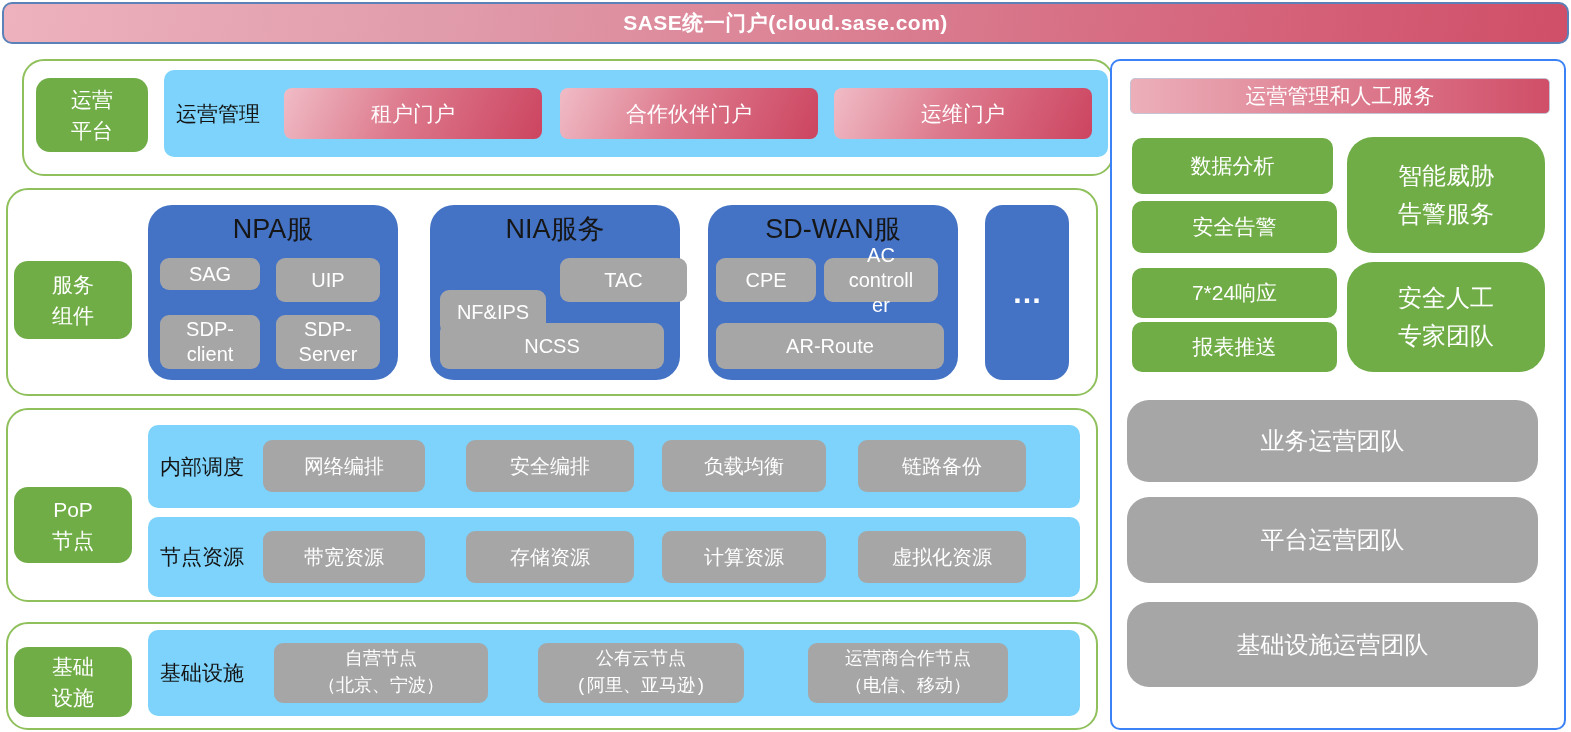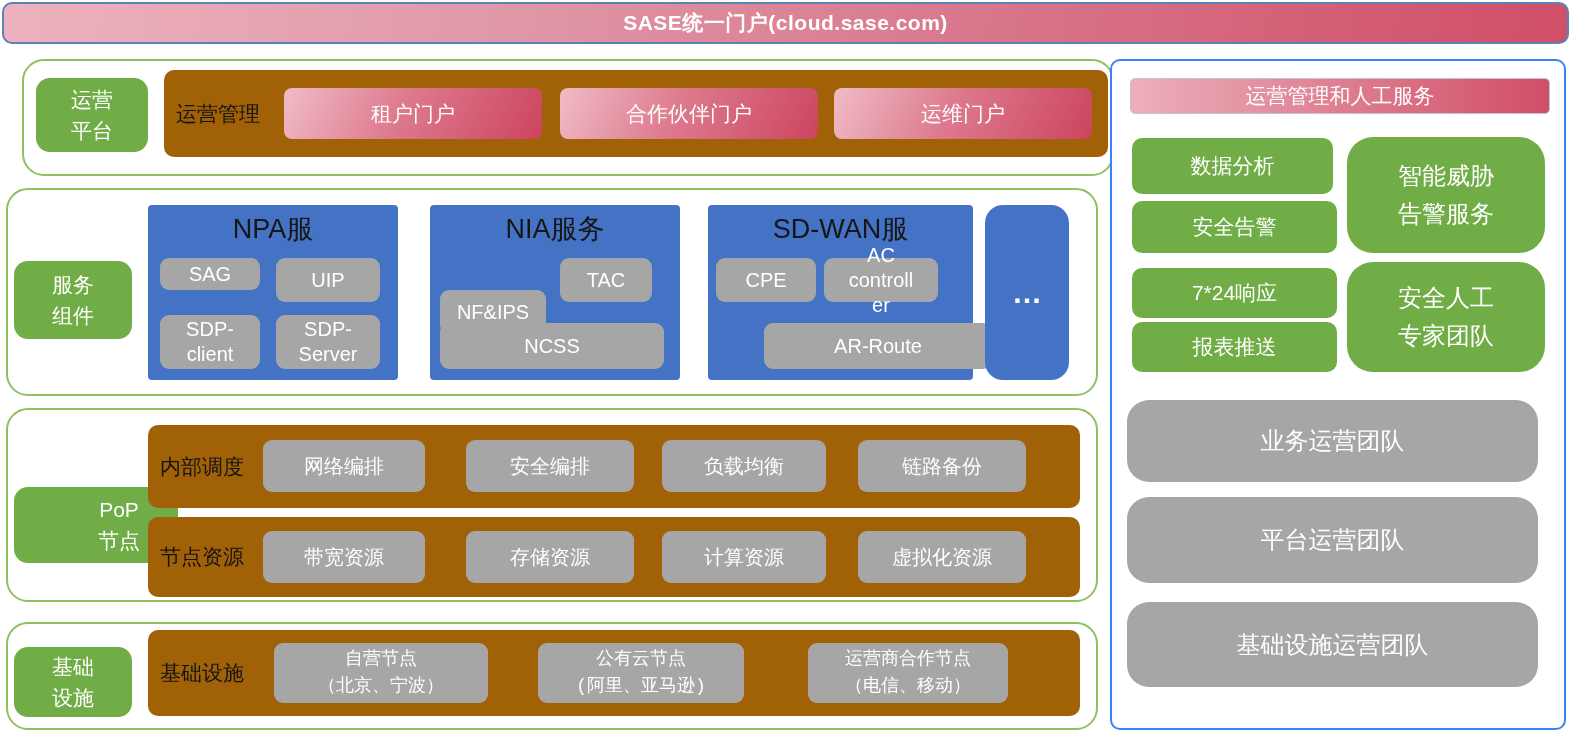--- a/index.html
+++ b/index.html
@@ -17,22 +17,22 @@
   
   .layer { background:#fff; border:2px solid #8fc05c; border-radius:22px; }
   .panel { background:#fff; border:2px solid #3b82f6; border-radius:10px; }
 
   
   .side-label { background:#70ad47; border-radius:14px; color:#fff; font-size:21px;
     line-height:1.5; display:flex; align-items:center; justify-content:center;
     text-align:center; white-space:pre-line; }
 
   
-  .blue-bar { background:#a16207; border-radius:10px; }
-  .blue-card { background:#4472c4; border-radius:4px; }
+  .blue-bar { background:#7dd3fc; border-radius:10px; }
+  .blue-card { background:#4472c4; border-radius:24px; }
   .bar-label { position:absolute; left:12px; top:50%; transform:translateY(-50%);
     color:#141414; font-size:21px; white-space:nowrap; }
   .card-title { position:absolute; left:0; top:6px; width:100%; text-align:center;
     color:#161616; font-size:27px; }
 
   
   .pink-btn { background:linear-gradient(115deg,#f0bcc6 0%,#dd7a8d 45%,#cc4460 100%);
     border-radius:8px; display:flex; align-items:center; justify-content:center;
     color:#fff; font-size:21px; }
 
@@ -89,40 +89,40 @@
       <div class="abs chip" style="left:128px; top:53px; width:104px; height:44px;">UIP</div>
       <div class="abs chip" style="left:12px; top:110px; width:100px; height:54px;">SDP-
 client</div>
       <div class="abs chip" style="left:128px; top:110px; width:104px; height:54px;">SDP-
 Server</div>
     </div>
 
     <div class="abs blue-card" style="left:422px; top:15px; width:250px; height:175px;">
       <div class="card-title">NIA服务</div>
       <div class="abs chip" style="left:10px; top:53px; width:106px; height:44px;margin-top:32px;">NF&amp;IPS</div>
-      <div class="abs chip" style="left:130px; top:53px; width:92px; height:44px;">TAC</div>
+      <div class="abs chip" style="left:130px; top:53px; width:127px; height:44px;">TAC</div>
       <div class="abs chip" style="left:10px; top:118px; width:224px; height:46px;">NCSS</div>
     </div>
 
-    <div class="abs blue-card" style="left:700px; top:15px; width:250px; height:175px;padding-left:15px;">
+    <div class="abs blue-card" style="left:700px; top:15px; width:250px; height:175px;">
       <div class="card-title">SD-WAN服</div>
       <div class="abs chip" style="left:8px; top:53px; width:100px; height:44px;">CPE</div>
       <div class="abs chip overflow" style="left:116px; top:53px; width:114px; height:44px;">AC
 controll
 er</div>
-      <div class="abs chip" style="left:8px; top:118px; width:228px; height:46px;margin-left:48px;">AR-Route</div>
+      <div class="abs chip" style="left:8px; top:118px; width:228px; height:46px;">AR-Route</div>
     </div>
 
     <div class="abs blue-card" style="left:977px; top:15px; width:84px; height:175px; border-radius:18px;">
       <div class="ellipsis">…</div>
     </div>
   </div>
 
   <div class="abs layer" style="left:6px; top:408px; width:1088px; height:190px;">
-    <div class="abs side-label" style="left:6px; top:77px; width:118px; height:76px;padding-left:46px;">PoP
+    <div class="abs side-label" style="left:6px; top:77px; width:118px; height:76px;">PoP
 节点</div>
 
     <div class="abs blue-bar" style="left:140px; top:15px; width:932px; height:83px;">
       <div class="bar-label">内部调度</div>
       <div class="abs chip" style="left:115px; top:15px; width:162px; height:52px;">网络编排</div>
       <div class="abs chip" style="left:318px; top:15px; width:168px; height:52px;">安全编排</div>
       <div class="abs chip" style="left:514px; top:15px; width:164px; height:52px;">负载均衡</div>
       <div class="abs chip" style="left:710px; top:15px; width:168px; height:52px;">链路备份</div>
     </div>
 

